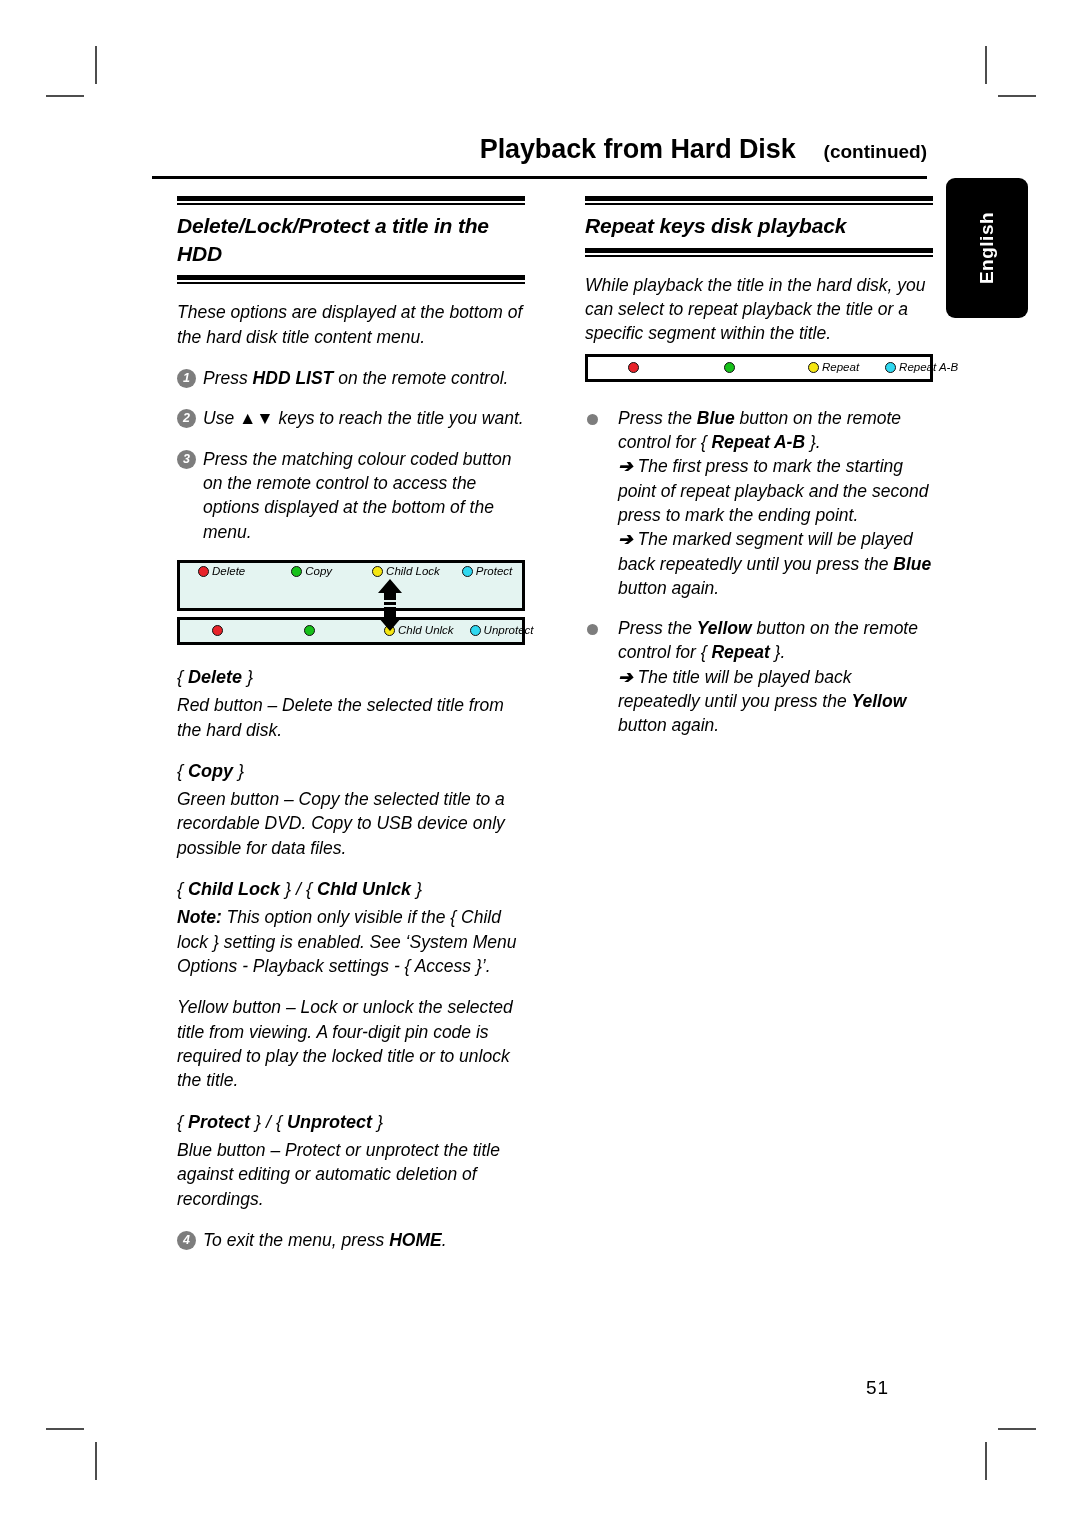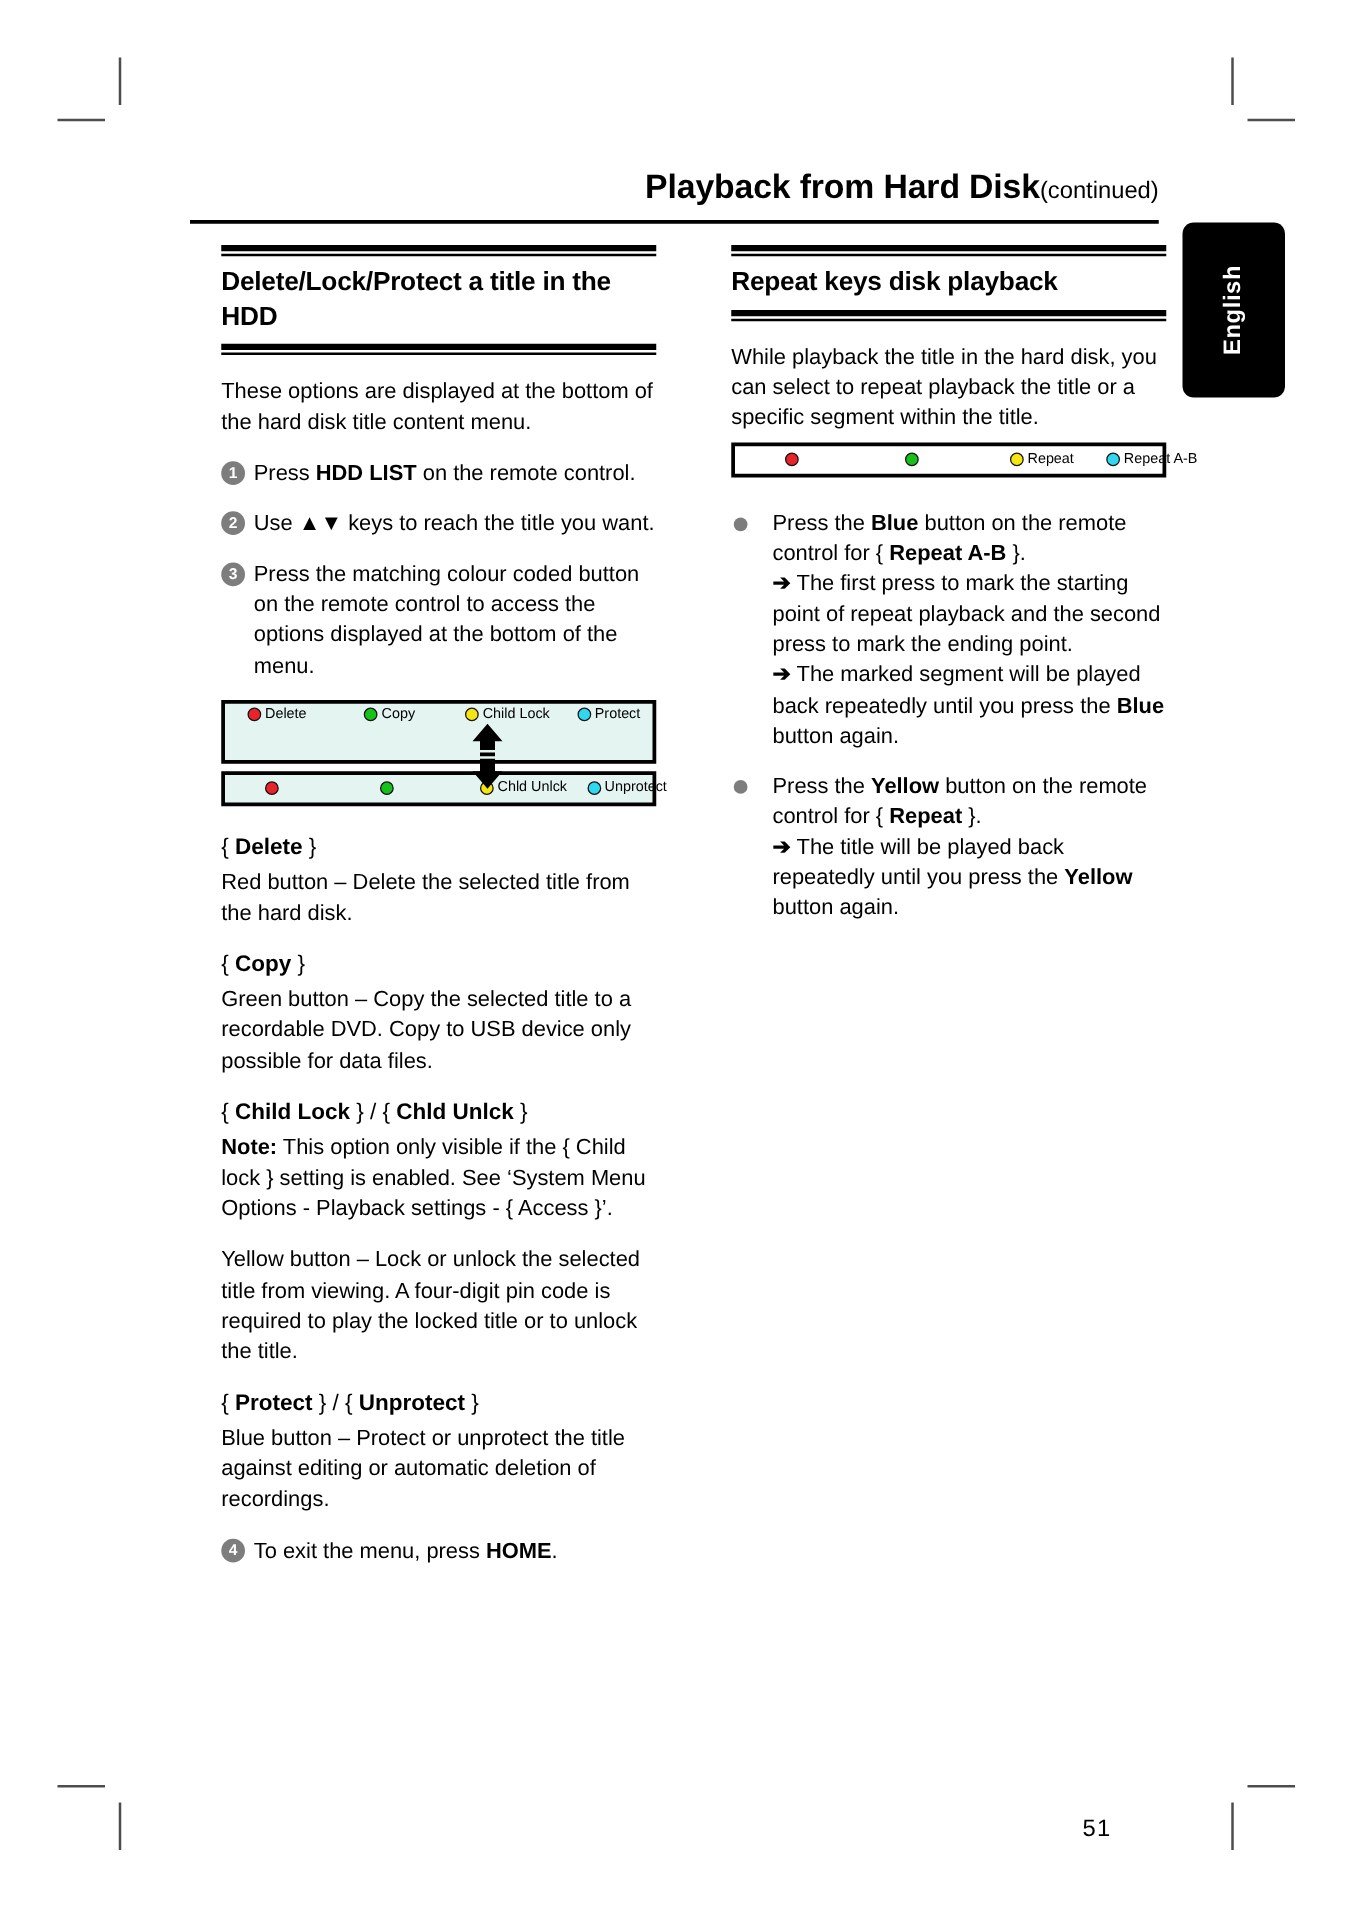--- a/index.html
+++ b/index.html
@@ -29,36 +29,38 @@
     width: 775px;
     text-align: right;
   }
   .page-header .title-main {
     font-size: 27px;
     font-weight: bold;
     letter-spacing: -0.1px;
   }
   .page-header .title-cont {
     font-size: 19px;
-    font-weight: normal;
+    font-weight: bold;
+    margin-left: 28px;
   }
   .header-rule {
     position: absolute;
     left: 152px;
     top: 176px;
     width: 775px;
     height: 3px;
     background: #000;
   }
 
   
   .col {
     position: absolute;
     top: 196px;
     width: 348px;
+    font-style: italic;
   }
   .col-left  { left: 177px; }
   .col-right { left: 585px; }
 
   
   .rule-thick { height: 5px; background: #000; }
   .rule-thin  { height: 2px; background: #000; margin-top: 2px; }
   .sec-heading {
     font-size: 21px;
     font-weight: bold;
@@ -206,21 +208,21 @@
     font-size: 19px;
     font-weight: bold;
     white-space: nowrap;
     letter-spacing: 0.5px;
   }
 
   
   .page-num {
     position: absolute;
     left: 866px;
-    top: 1453px;
+    top: 1377px;
     font-size: 19px;
     letter-spacing: 1px;
   }
 </style>
 </head>
 <body>
 
 <div class="cropmark cm-v" style="left:95px; top:46px;"></div>
 <div class="cropmark cm-h" style="left:46px; top:95px;"></div>
 <div class="cropmark cm-v" style="left:985px; top:46px;"></div>

